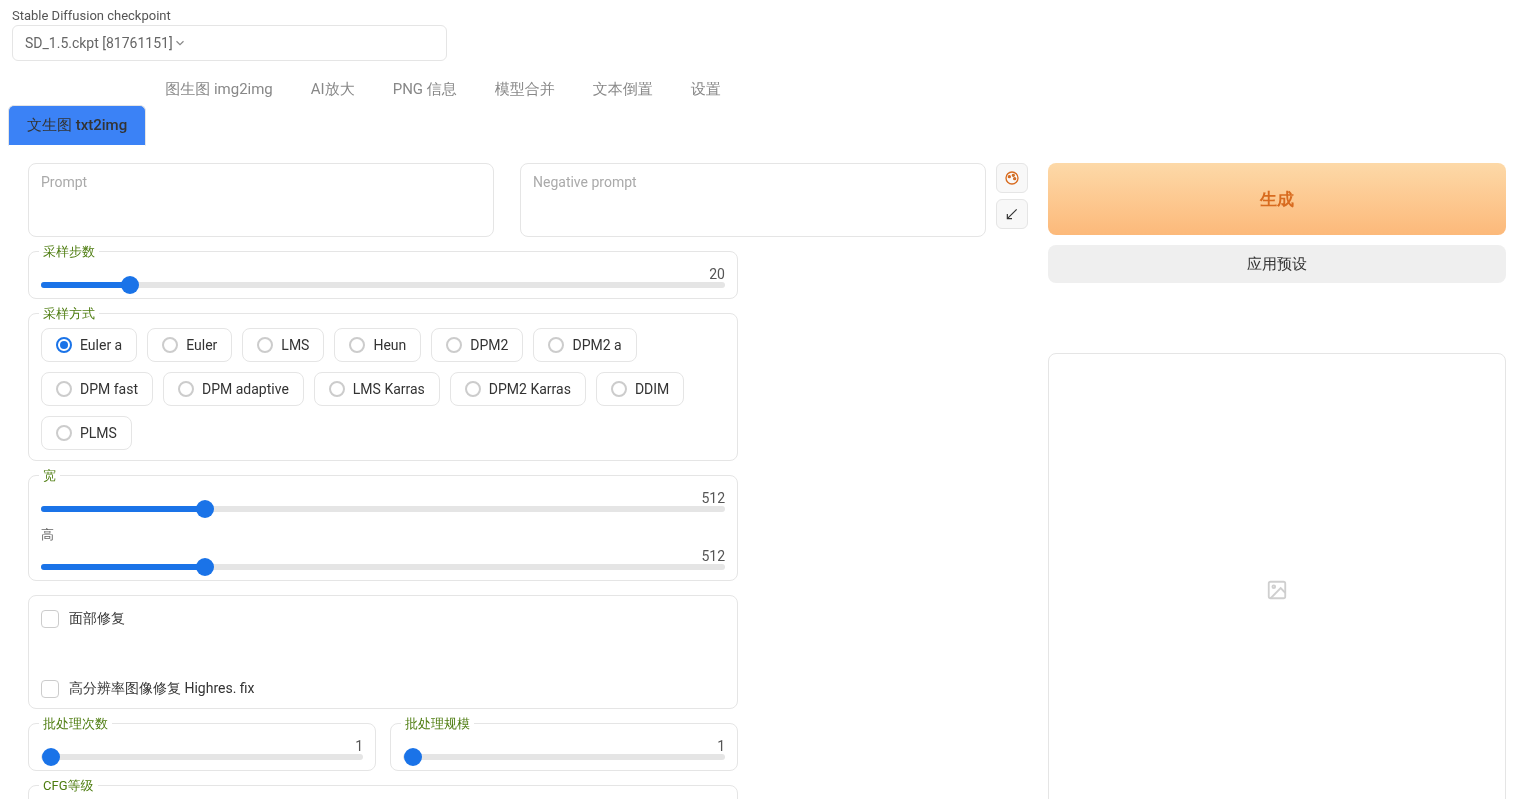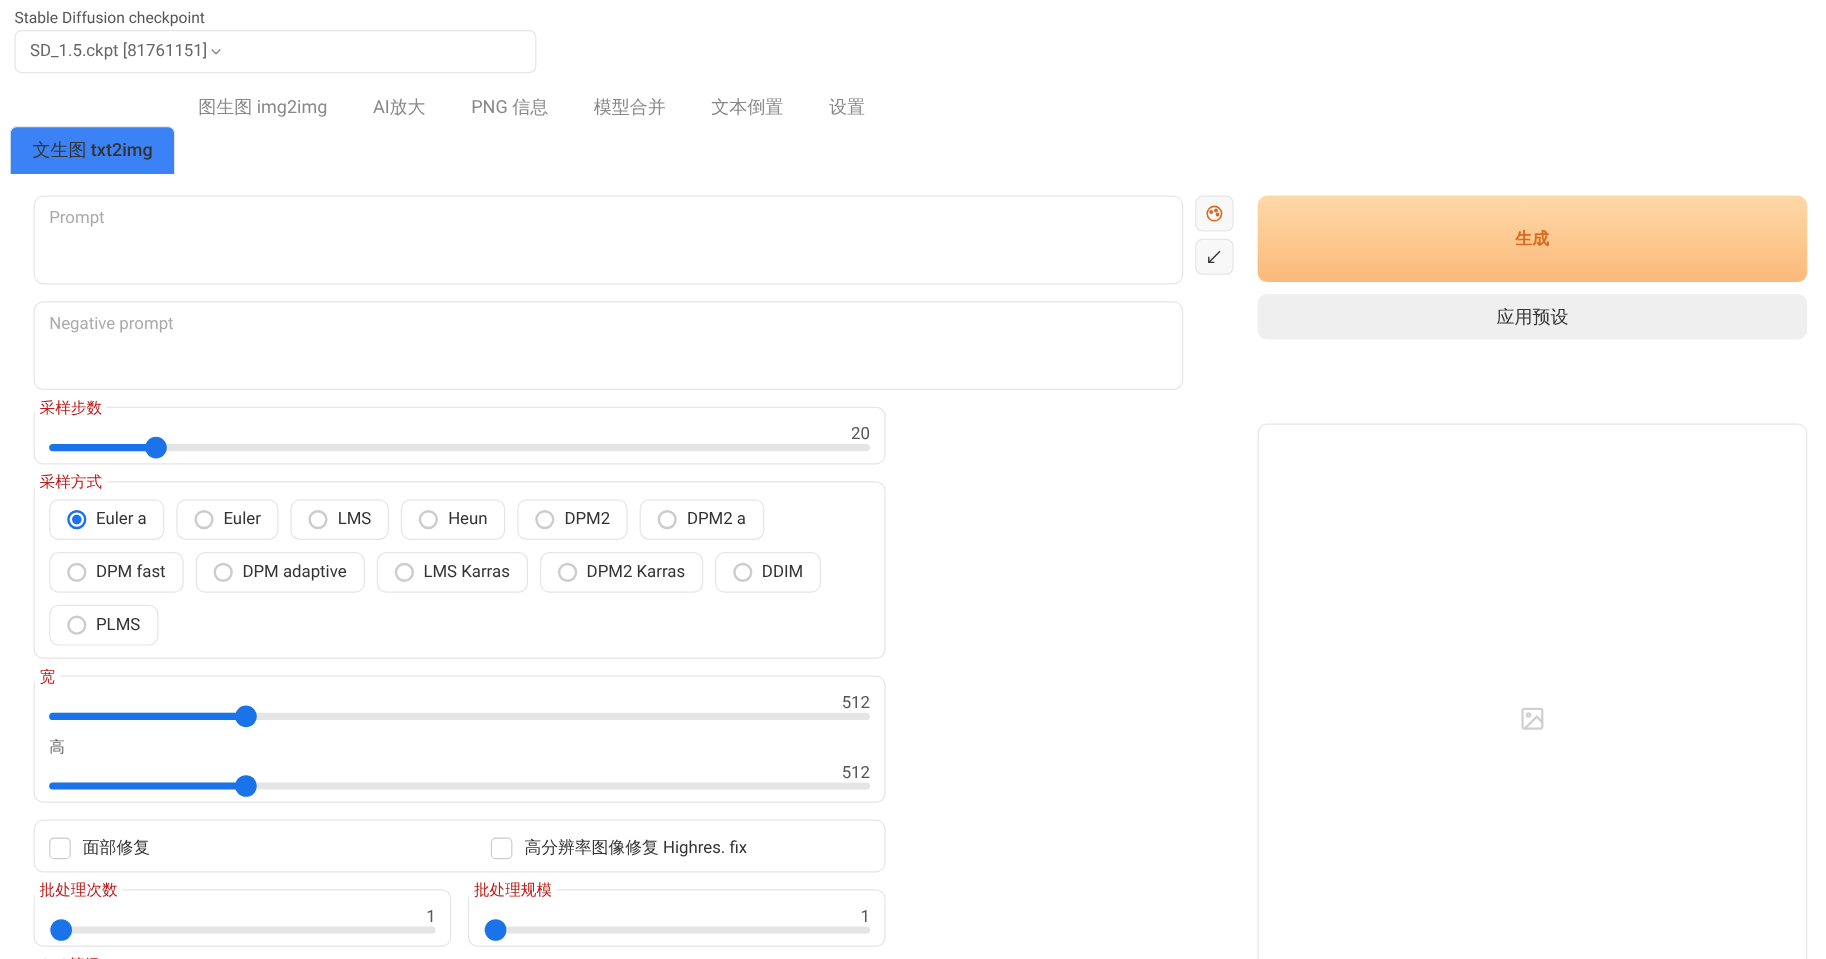--- a/index.html
+++ b/index.html
@@ -12,45 +12,45 @@
 
 .tabs { display: flex; gap: 0; padding: 0 8px; border-bottom: 1px solid transparent; }
 .tab { padding: 10px 18px; color: #888; cursor: pointer; font-size: 15px; border: 1px solid transparent; border-radius: 6px 6px 0 0; }
 .tab.active { color: #333; border-color: #e5e5e5; border-bottom-color: #fff; background: #3b82f6; font-weight: 500; margin-top: 36px; }
 
 .main { display: flex; padding: 16px 16px 0 28px; gap: 20px; }
 .left-col { flex: 0 0 1000px; display: flex; flex-direction: column; gap: 14px; }
 .right-col { flex: 1; display: flex; flex-direction: column; gap: 10px; }
 
 .prompt-row { display: flex; gap: 10px; }
-.prompt-fields { flex: 1; display: flex; flex-direction: column; gap: 14px; }
+.prompt-fields { flex: 1; display: flex; flex-direction: row; gap: 26px; }
 .textarea { width: 100%; height: 74px; border: 1px solid #e5e5e5; border-radius: 8px; padding: 10px 12px; resize: none; font-size: 14px; color: #333; }
 .textarea::placeholder { color: #aaa; }
 .prompt-tools { display: flex; flex-direction: column; gap: 6px; }
 .tool-btn { width: 32px; height: 30px; border: 1px solid #e5e5e5; border-radius: 6px; background: #f8f8f8; display: flex; align-items: center; justify-content: center; cursor: pointer; }
 
-.generate-btn { height: 72px; background: linear-gradient(180deg, #fdd9a8, #fcb97a); border: none; border-radius: 8px; color: #d86b1f; font-size: 14px; font-weight: 600; cursor: pointer; }
+.generate-btn { height: 72px; background: linear-gradient(180deg, #fdd9a8, #fcb97a); border: none; border-radius: 8px; color: #d86b1f; font-size: 17px; font-weight: 600; cursor: pointer; }
 .preset-row { display: flex; gap: 10px; }
 .preset-btn { flex: 1; height: 38px; background: #efefef; border: none; border-radius: 8px; color: #333; font-size: 15px; cursor: pointer; }
 
 .settings { display: flex; flex-direction: column; gap: 14px; width: 710px; }
 .fieldset { border: 1px solid #e5e5e5; border-radius: 8px; padding: 14px 12px 10px; position: relative; }
-.legend { position: absolute; top: -9px; left: 0; background: #fff; padding: 0 4px; font-size: 13px; color: #b91c1c; }
+.legend { position: absolute; top: -9px; left: 10px; background: #fff; padding: 0 4px; font-size: 13px; color: #4d7c0f; }
 .slider-value { text-align: right; color: #555; font-size: 14px; }
 .slider-fill { position: relative; height: 6px; background: #e5e5e5; border-radius: 3px; }
 .slider-fill .fill { position: absolute; height: 6px; background: #1a73e8; border-radius: 3px; }
 .slider-fill .thumb { position: absolute; width: 18px; height: 18px; background: #1a73e8; border-radius: 50%; top: -6px; transform: translateX(-50%); cursor: pointer; }
 
 .radio-group { display: flex; flex-wrap: wrap; gap: 10px; }
 .radio-item { display: flex; align-items: center; gap: 8px; border: 1px solid #e5e5e5; border-radius: 8px; padding: 8px 14px; cursor: pointer; }
 .radio { width: 16px; height: 16px; border: 2px solid #ccc; border-radius: 50%; display: flex; align-items: center; justify-content: center; }
 .radio.checked { border-color: #1a73e8; }
 .radio.checked::after { content: ''; width: 8px; height: 8px; background: #1a73e8; border-radius: 50%; }
 
-.check-row { display: flex; gap: 52px; }
+.check-row { display: flex; gap: 52px; flex-direction: column; }
 .check-item { display: flex; align-items: center; gap: 10px; flex: 1; }
 .checkbox { width: 18px; height: 18px; border: 1px solid #ccc; border-radius: 4px; cursor: pointer; }
 
 .two-col { display: flex; gap: 14px; }
 .two-col .fieldset { flex: 1; }
 
 .output-box { flex: 1; min-height: 440px; border: 1px solid #e5e5e5; border-radius: 8px; display: flex; align-items: center; justify-content: center; margin-top: 60px; }
 .image-placeholder { width: 22px; height: 22px; opacity: 0.4; }
 </style>
 </head>

